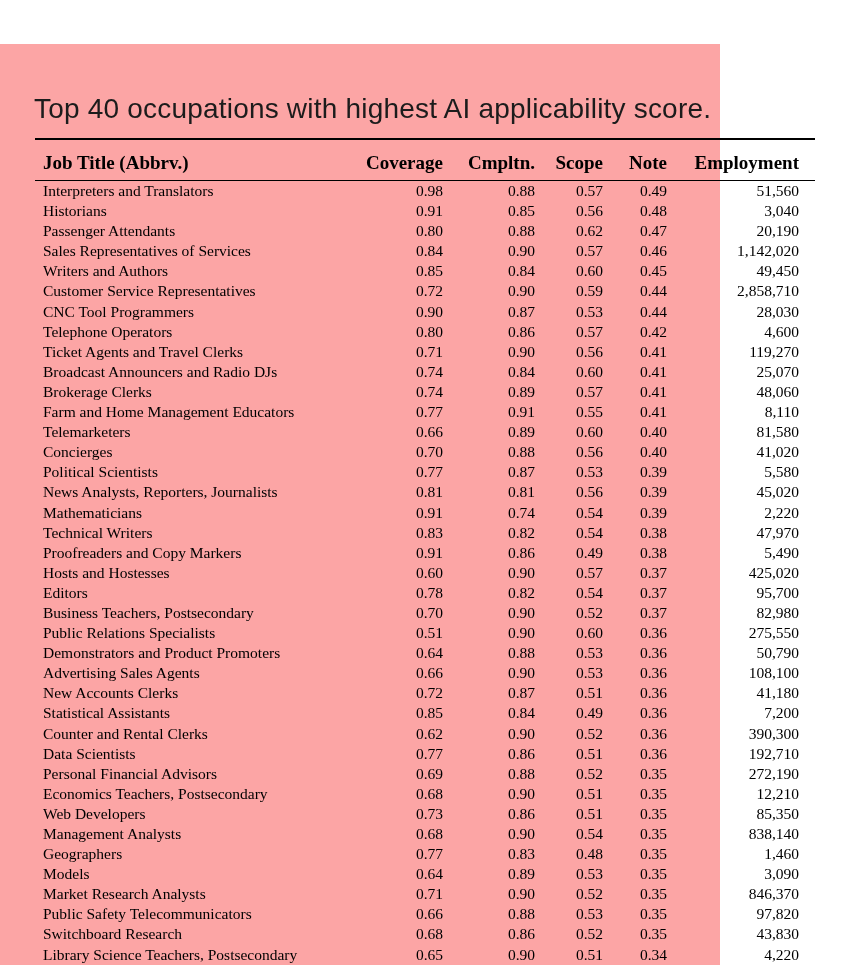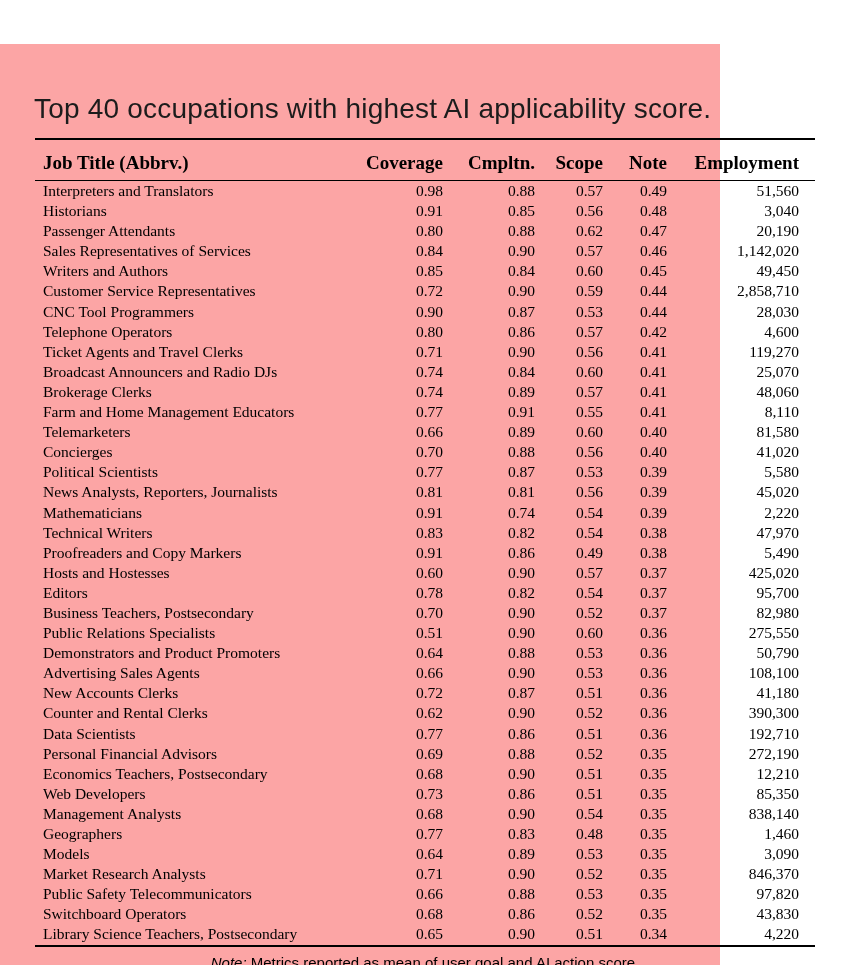--- a/index.html
+++ b/index.html
@@ -311,20 +311,28 @@
         </tr>
         <tr>
           <td class="c-job">New Accounts Clerks</td>
           <td class="c-cov">0.72</td>
           <td class="c-cmp">0.87</td>
           <td class="c-scope">0.51</td>
           <td class="c-score">0.36</td>
           <td class="c-emp">41,180</td>
         </tr>
         <tr>
+          <td class="c-job">Statistical Assistants</td>
+          <td class="c-cov">0.85</td>
+          <td class="c-cmp">0.84</td>
+          <td class="c-scope">0.49</td>
+          <td class="c-score">0.36</td>
+          <td class="c-emp">7,200</td>
+        </tr>
+        <tr>
           <td class="c-job">Counter and Rental Clerks</td>
           <td class="c-cov">0.62</td>
           <td class="c-cmp">0.90</td>
           <td class="c-scope">0.52</td>
           <td class="c-score">0.36</td>
           <td class="c-emp">390,300</td>
         </tr>
         <tr>
           <td class="c-job">Data Scientists</td>
           <td class="c-cov">0.77</td>
@@ -391,21 +399,21 @@
         </tr>
         <tr>
           <td class="c-job">Public Safety Telecommunicators</td>
           <td class="c-cov">0.66</td>
           <td class="c-cmp">0.88</td>
           <td class="c-scope">0.53</td>
           <td class="c-score">0.35</td>
           <td class="c-emp">97,820</td>
         </tr>
         <tr>
-          <td class="c-job">Switchboard Operators</td>
+          <td class="c-job">Switchboard Research</td>
           <td class="c-cov">0.68</td>
           <td class="c-cmp">0.86</td>
           <td class="c-scope">0.52</td>
           <td class="c-score">0.35</td>
           <td class="c-emp">43,830</td>
         </tr>
         <tr>
           <td class="c-job">Library Science Teachers, Postsecondary</td>
           <td class="c-cov">0.65</td>
           <td class="c-cmp">0.90</td>

